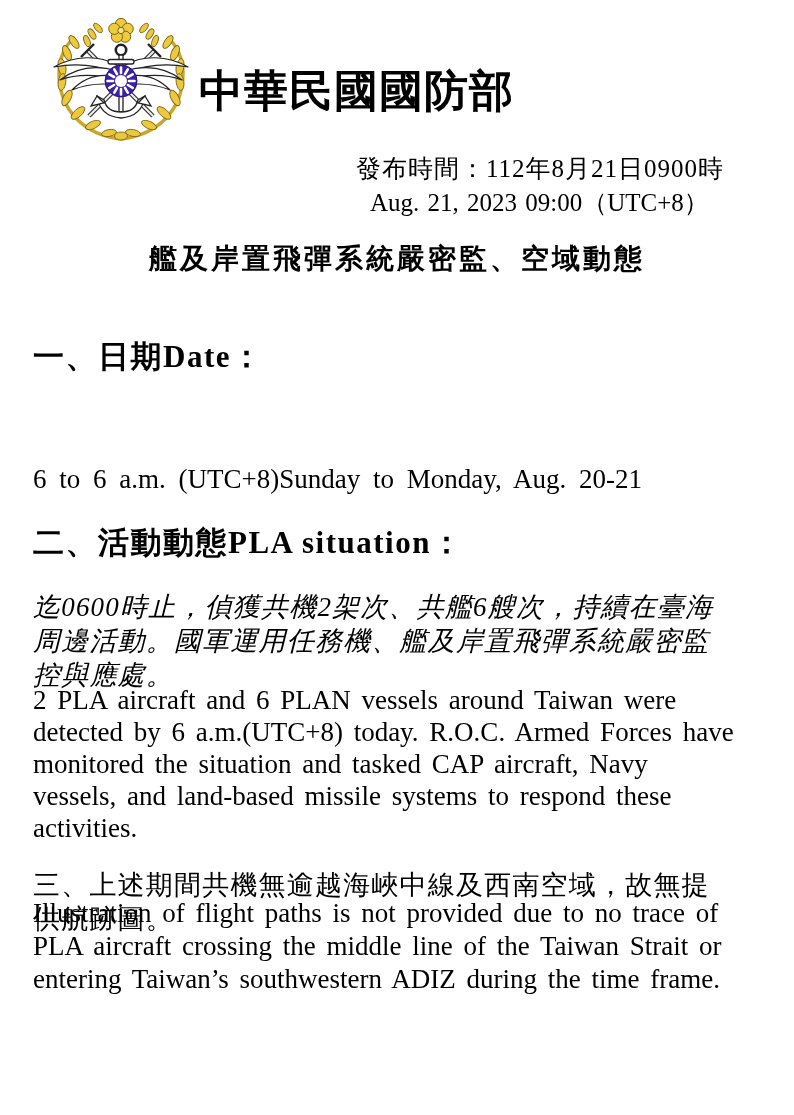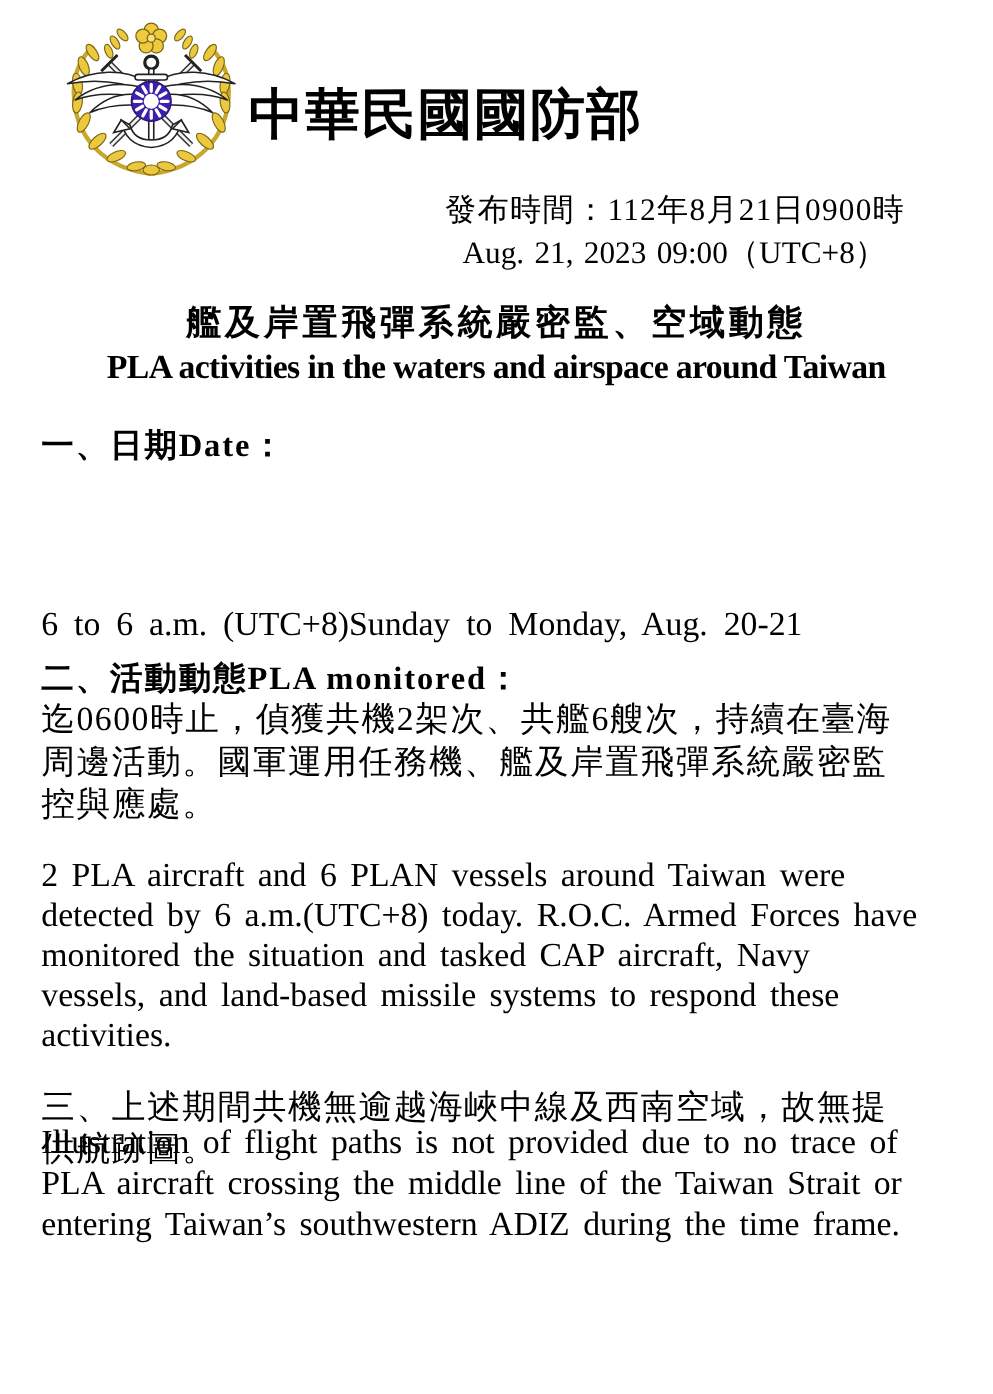--- a/index.html
+++ b/index.html
@@ -22,29 +22,29 @@
   .release-cn{margin-left:356px;letter-spacing:1px;white-space:nowrap;}
   .release-en{margin-left:370px;white-space:nowrap;word-spacing:2px;}
 
   
   .title{position:absolute;top:241px;left:0;width:794px;text-align:center;font-weight:bold;}
   .title-cn{font-size:28px;letter-spacing:3px;line-height:36px;white-space:nowrap;}
   .title-en{font-size:27px;letter-spacing:-0.5px;line-height:33px;white-space:nowrap;}
 
   
   .block{position:absolute;left:33px;width:745px;white-space:pre;}
-  .heading{font-weight:bold;font-size:26px;letter-spacing:1.5px;line-height:34px;}
+  .heading{font-weight:bold;font-size:31px;letter-spacing:1.5px;line-height:34px;}
   .cn-body{font-size:27px;letter-spacing:1.2px;line-height:34px;}
   .en-body{font-size:27px;line-height:32px;word-spacing:4px;}
 
   .s1-heading{top:340px;}
   .s1-cn{top:372px;}
-  .s1-en{top:483px;word-spacing:6px;}
+  .s1-en{top:463px;word-spacing:6px;}
   .s2-heading{top:526px;}
-  .s2-cn{top:558px;}
+  .s2-cn{top:590px;font-style:italic;}
   .s2-en{top:684px;}
   .s3-cn{top:868px;}
   .s3-en{top:885px;line-height:33px;margin-top:12px;}
 </style>
 </head>
 <body>
 
 <div class="page">
 
   <header class="header">
@@ -140,27 +140,26 @@
     </div>
   </header>
 
   <div class="release">
     <div class="release-cn">發布時間：112年8月21日0900時</div>
     <div class="release-en">Aug. 21, 2023 09:00（UTC+8）</div>
   </div>
 
   <div class="title">
     <div class="title-cn">艦及岸置飛彈系統嚴密監、空域動態</div>
-    <div class="title-en">PLA activities in the waters and airspace around Taiwan</div>
   </div>
 
   <div class="block heading s1-heading">一、日期Date：</div>
   <div class="block en-body s1-en">6 to 6 a.m. (UTC+8)Sunday to Monday, Aug. 20-21</div>
 
-  <div class="block heading s2-heading">二、活動動態PLA monitored：</div>
+  <div class="block heading s2-heading">二、活動動態PLA situation：</div>
   <div class="block cn-body s2-cn">迄0600時止，偵獲共機2架次、共艦6艘次，持續在臺海
 周邊活動。國軍運用任務機、艦及岸置飛彈系統嚴密監
 控與應處。</div>
   <div class="block en-body s2-en">2 PLA aircraft and 6 PLAN vessels around Taiwan were
 detected by 6 a.m.(UTC+8) today. R.O.C. Armed Forces have
 monitored the situation and tasked CAP aircraft, Navy
 vessels, and land-based missile systems to respond these
 activities.</div>
 
   <div class="block cn-body s3-cn">三、上述期間共機無逾越海峽中線及西南空域，故無提

